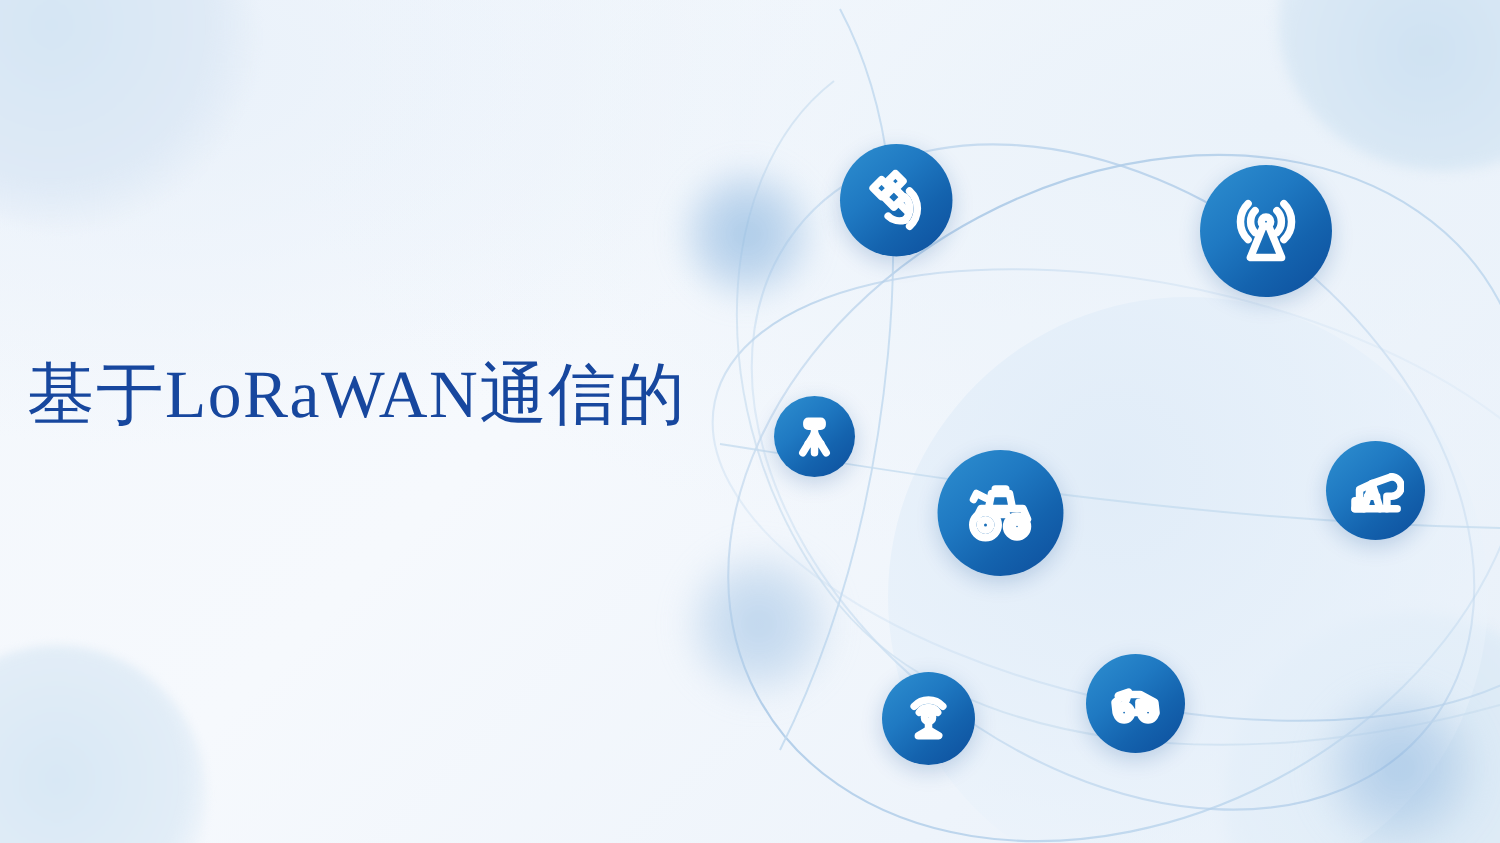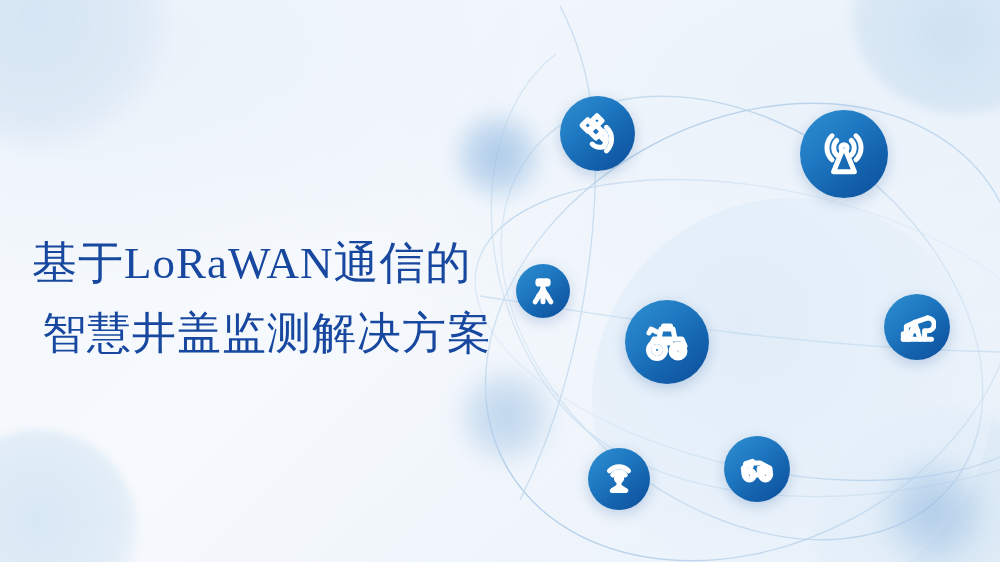--- a/index.html
+++ b/index.html
@@ -61,21 +61,21 @@
     position:absolute; border-radius:50%; pointer-events:none;
     left:592px; top:198px; width:400px; height:400px;
     background:radial-gradient(circle at 38% 30%, rgba(224,236,248,.95) 0%, rgba(230,240,250,.78) 48%, rgba(238,245,252,.35) 78%, rgba(240,246,252,0) 100%);
   }
 
   
   .orbits { position:absolute; left:0; top:0; width:1000px; height:562px; pointer-events:none; }
 
   
   .title-block {
-    position:absolute; left:32px; top:228px; width:530px;
+    position:absolute; left:18px; top:228px; width:530px;
     z-index:6;
   }
   .title-line {
     color:#17479e;
     font-family:"Liberation Serif", serif;
     font-size:45px;
     line-height:1.58;
     letter-spacing:1px;
     white-space:nowrap;
     font-weight:400;
@@ -138,21 +138,20 @@
 
     <path d="M 556 54 C 470 120, 468 290, 560 404 C 640 500, 820 520, 1000 470" fill="none" stroke="#cadef0" stroke-width="1.3" stroke-opacity=".7"></path>
   </svg>
 
   <div class="blob blob-midtop"></div>
   <div class="blob blob-midbot"></div>
   <div class="blob blob-brdot"></div>
 
   <div class="title-block">
     <div class="title-line line1">基于LoRaWAN通信的</div>
-    <div class="title-line line2">智慧井盖监测解决方案</div>
   </div>
 
   <div class="icon-node" style="left:560px; top:96px; width:75px; height:75px;">
     <svg width="42" height="42" viewBox="0 0 100 100">
       <rect x="16" y="20" width="19" height="19" transform="rotate(45 25.5 29.5)"></rect>
       <rect x="39" y="10" width="17" height="17" transform="rotate(45 47.5 18.5)"></rect>
       <rect x="34" y="33" width="22" height="22" transform="rotate(45 45 44)"></rect>
       <path d="M56 56 L66 66"></path>
       <path d="M63 44 A26 26 0 0 1 63 80"></path>
       <path d="M70 34 A38 38 0 0 1 70 90"></path>

